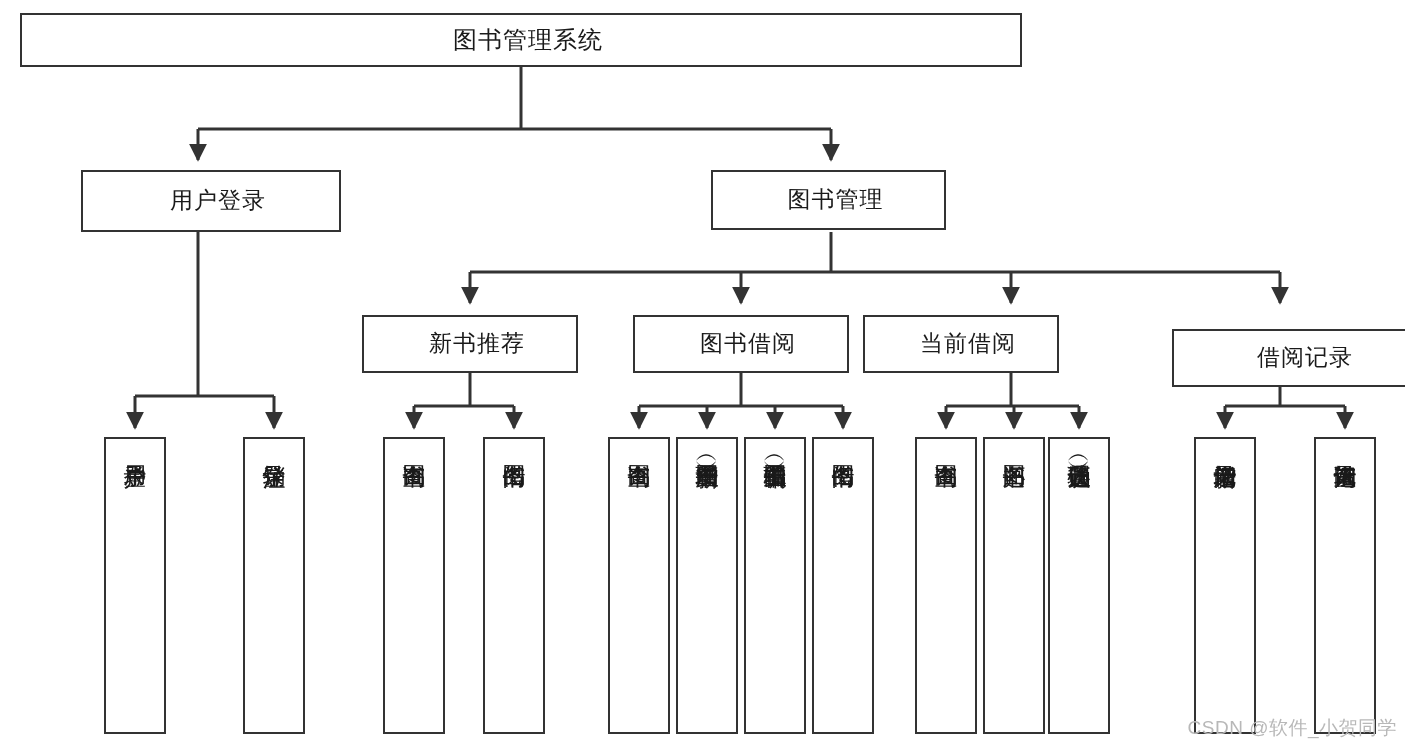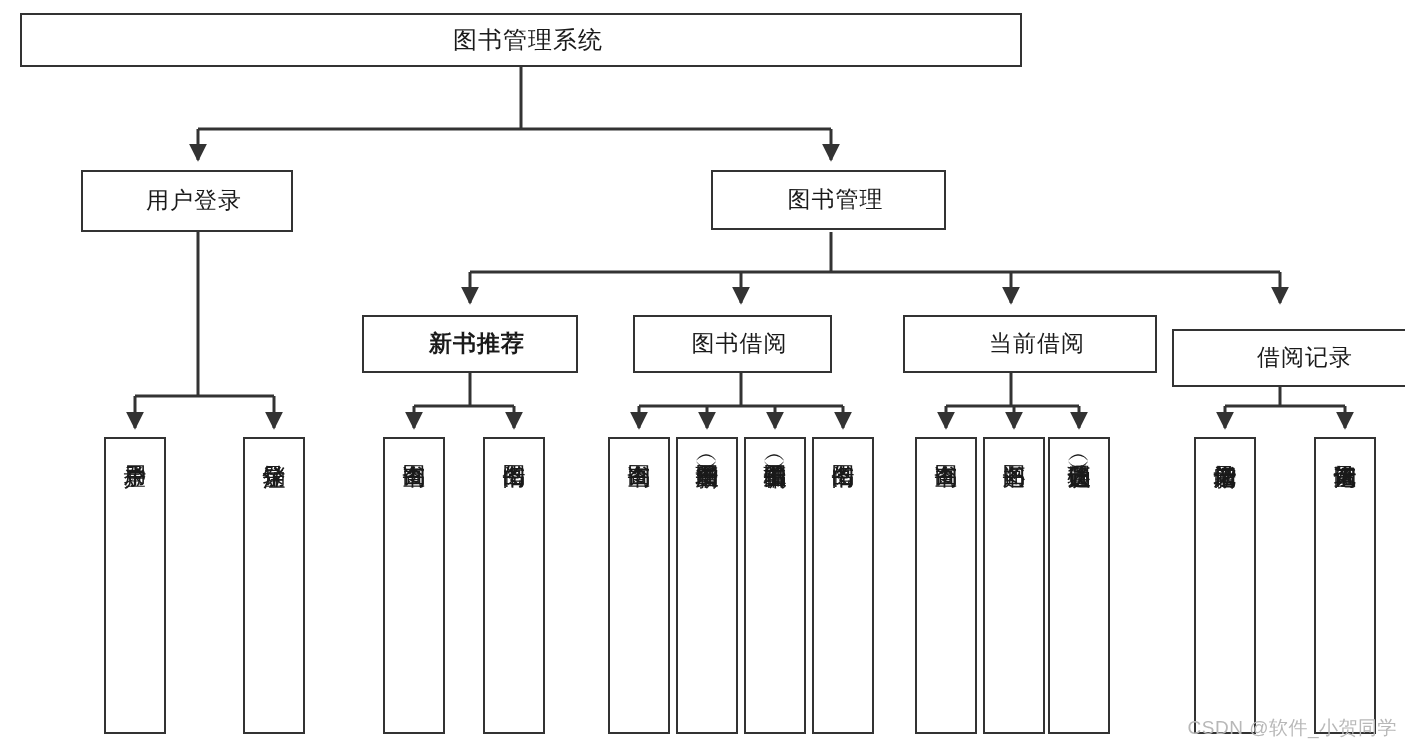--- a/index.html
+++ b/index.html
@@ -122,34 +122,34 @@
       <path d="M 1225 406 L 1345 406"></path>
       <path d="M 1225 406 L 1225 428" marker-end="url(#arrow)"></path>
       <path d="M 1345 406 L 1345 428" marker-end="url(#arrow)"></path>
     </g>
   </svg>
 
   <div class="node horiz root" style="left:20px; top:13px; width:1002px; height:54px;">
     <span>图书管理系统</span>
   </div>
 
-  <div class="node horiz" style="left:81px; top:170px; width:212px; height:62px;">
+  <div class="node horiz" style="left:81px; top:170px; width:260px; height:62px;">
     <span>用户登录</span>
   </div>
   <div class="node horiz" style="left:711px; top:170px; width:235px; height:60px;">
     <span>图书管理</span>
   </div>
 
-  <div class="node horiz" style="left:362px; top:315px; width:216px; height:58px;font-weight:bold;">
+  <div class="node horiz" style="left:362px; top:315px; width:216px; height:58px;">
     <span>新书推荐</span>
   </div>
-  <div class="node horiz" style="left:633px; top:315px; width:199px; height:58px;">
+  <div class="node horiz" style="left:633px; top:315px; width:216px; height:58px;">
     <span>图书借阅</span>
   </div>
-  <div class="node horiz" style="left:903px; top:315px; width:254px; height:58px;">
+  <div class="node horiz" style="left:863px; top:315px; width:196px; height:58px;">
     <span>当前借阅</span>
   </div>
   <div class="node horiz" style="left:1172px; top:329px; width:252px; height:58px;">
     <span>借阅记录</span>
   </div>
 
   <div class="node vert" style="left:104px; top:437px; width:62px; height:297px;">
     <span class="vtext">用户登录</span>
   </div>
   <div class="node vert" style="left:243px; top:437px; width:62px; height:297px;">

